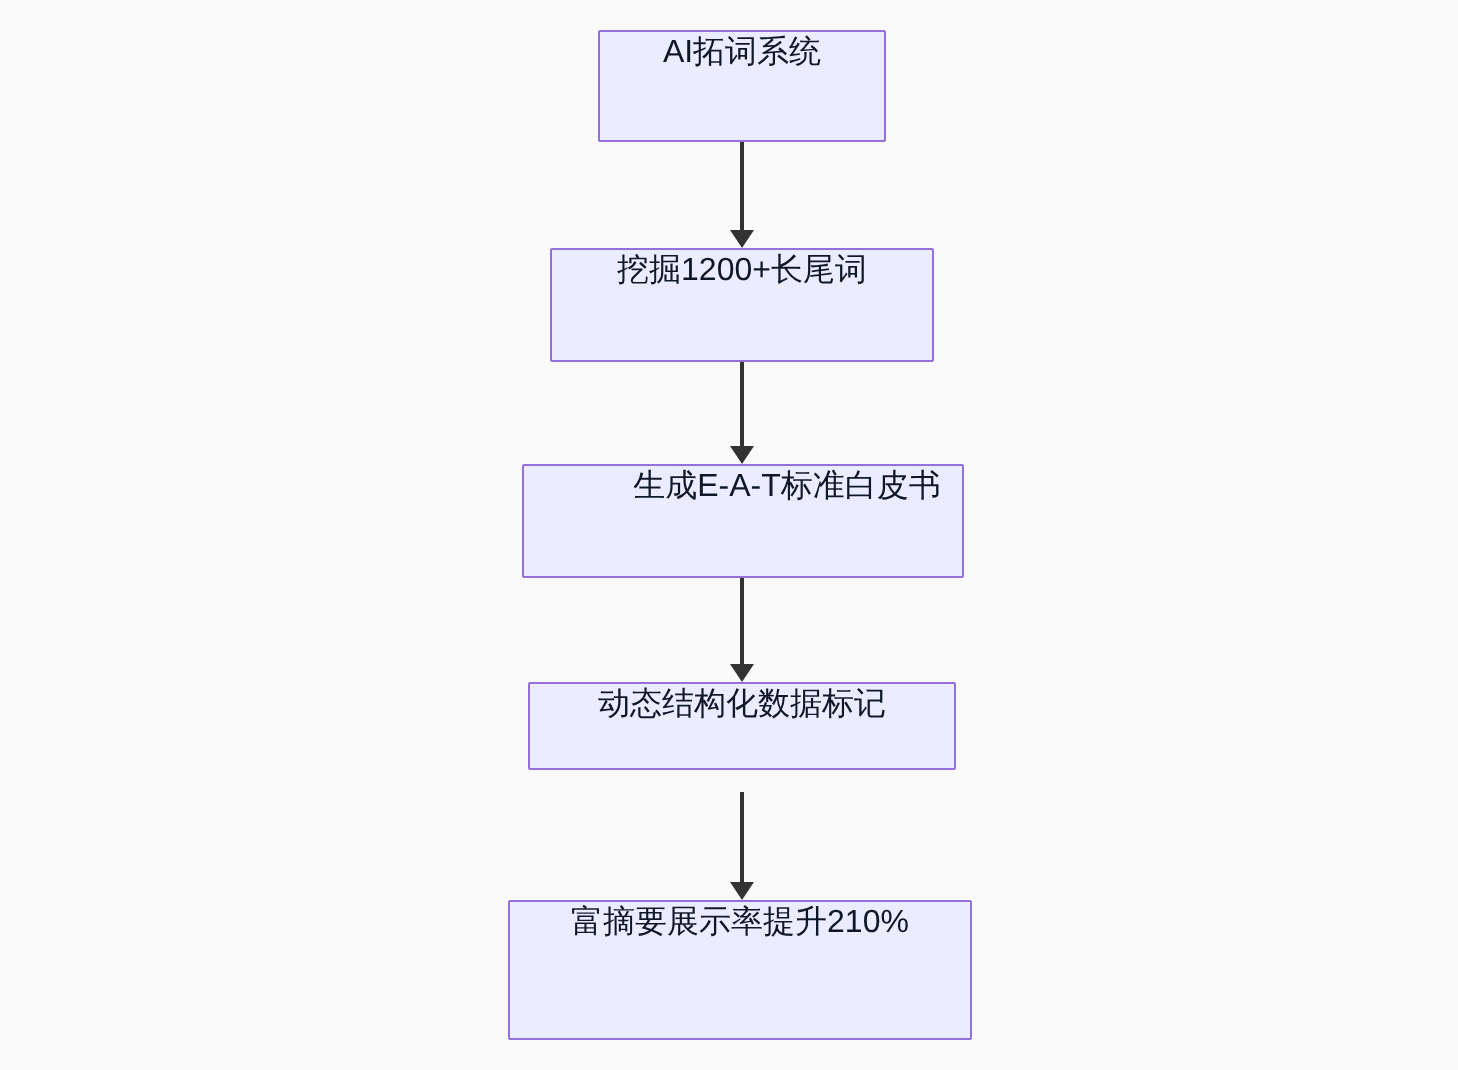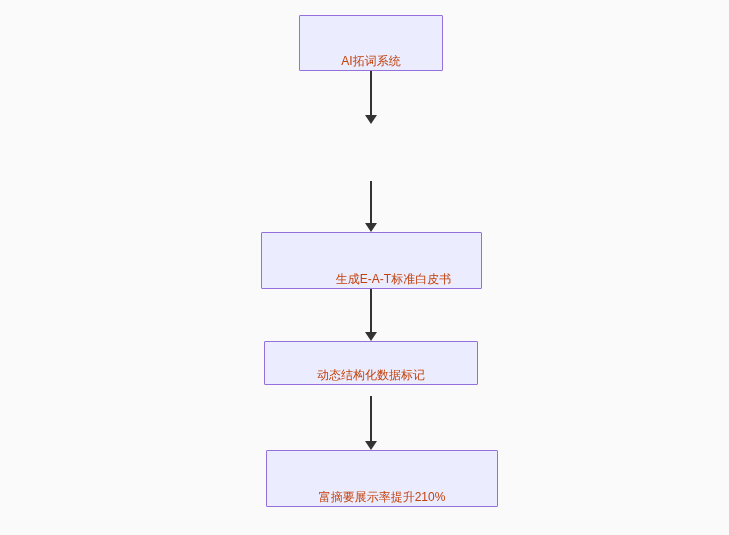--- a/index.html
+++ b/index.html
@@ -14,31 +14,31 @@
     background: #fafafa;
     overflow: hidden;
   }
   .flow-node {
     position: absolute;
     box-sizing: border-box;
     background: #ECECFF;
     border: 1px solid #9370DB;
     border-radius: 1px;
     display: flex;
-    align-items: flex-end;
+    align-items: flex-start;
     justify-content: center;
-    font-size: 12px;
-    color: #c2410c;
+    font-size: 16px;
+    color: #0f172a;
     white-space: nowrap;
   }
   .node-1 { left: 299px; top: 15px;  width: 144px; height: 56px; }
   .node-2 { left: 275px; top: 124px; width: 192px; height: 57px; }
   .node-3 { left: 261px; top: 232px; width: 221px; height: 57px; padding-left: 44px; }
   .node-4 { left: 264px; top: 341px; width: 214px; height: 44px; }
-  .node-5 { left: 254px; top: 450px; width: 232px; height: 57px; margin-left: 12px; }
+  .node-5 { left: 254px; top: 450px; width: 232px; height: 70px; }
 
   .flow-arrow {
     position: absolute;
     left: 371px;
     transform: translateX(-50%);
     display: flex;
     flex-direction: column;
     align-items: center;
   }
   .arrow-1 { top: 71px;  height: 53px; }
@@ -66,20 +66,23 @@
 
   <div class="flow-node node-1">
     <span>AI拓词系统</span>
   </div>
 
   <div class="flow-arrow arrow-1">
     <div class="arrow-line"></div>
     <div class="arrow-head"></div>
   </div>
 
+  <div class="flow-node node-2">
+    <span>挖掘1200+长尾词</span>
+  </div>
 
   <div class="flow-arrow arrow-2">
     <div class="arrow-line"></div>
     <div class="arrow-head"></div>
   </div>
 
   <div class="flow-node node-3">
     <span>生成E-A-T标准白皮书</span>
   </div>
 

